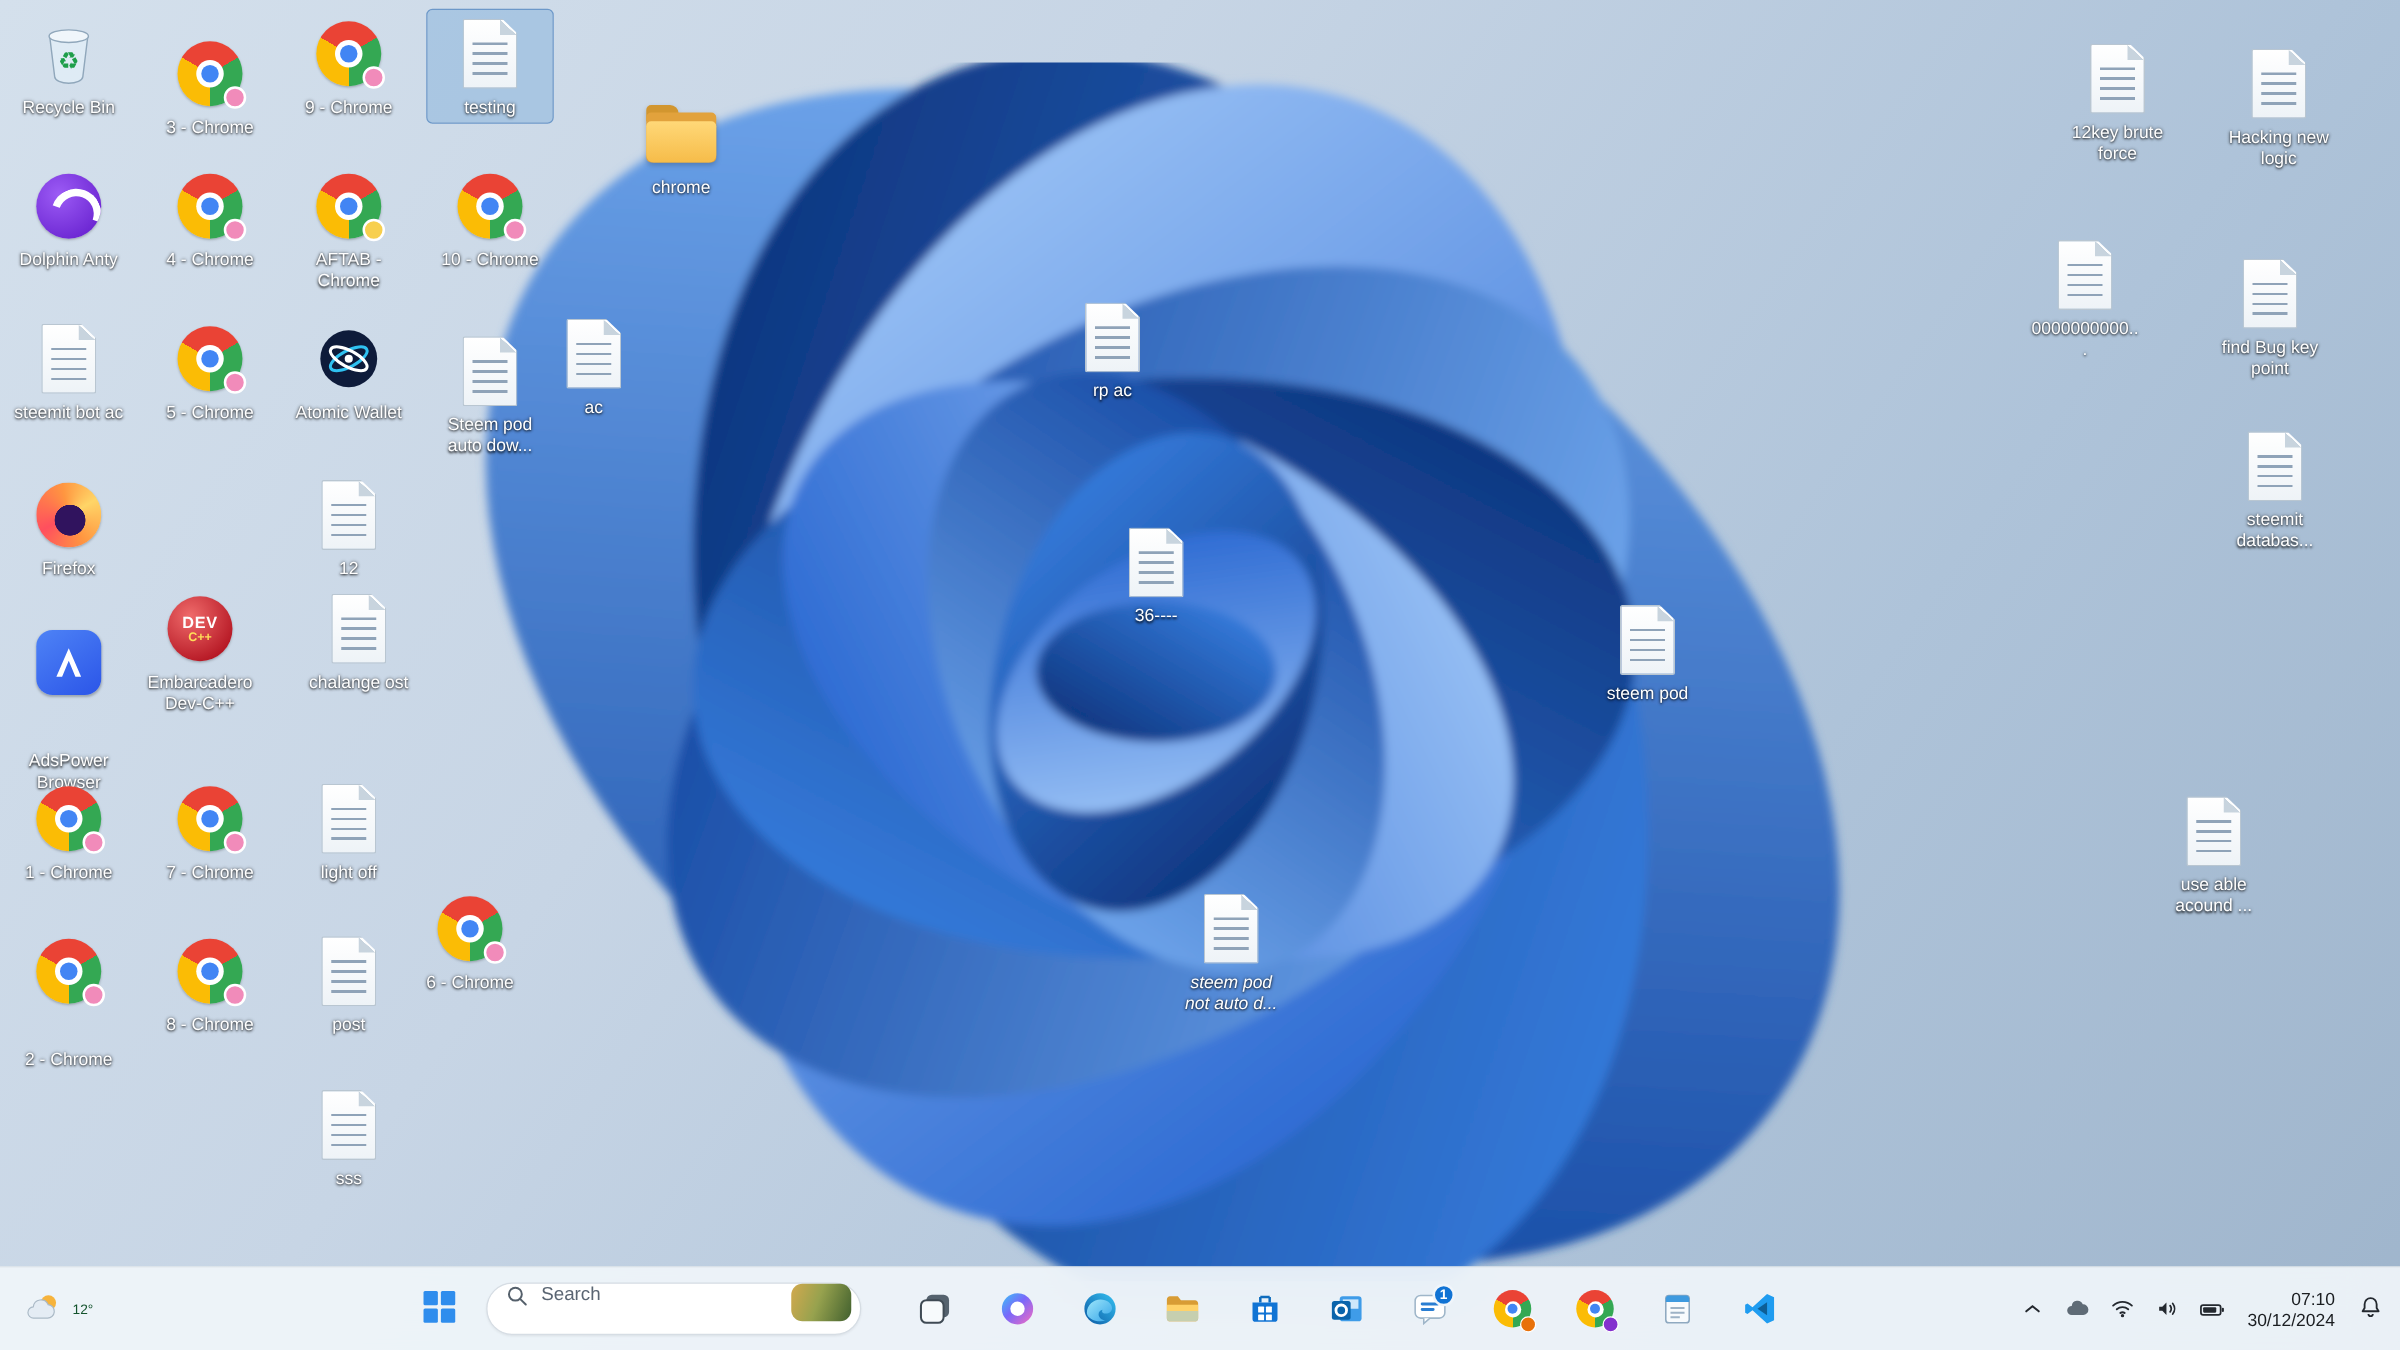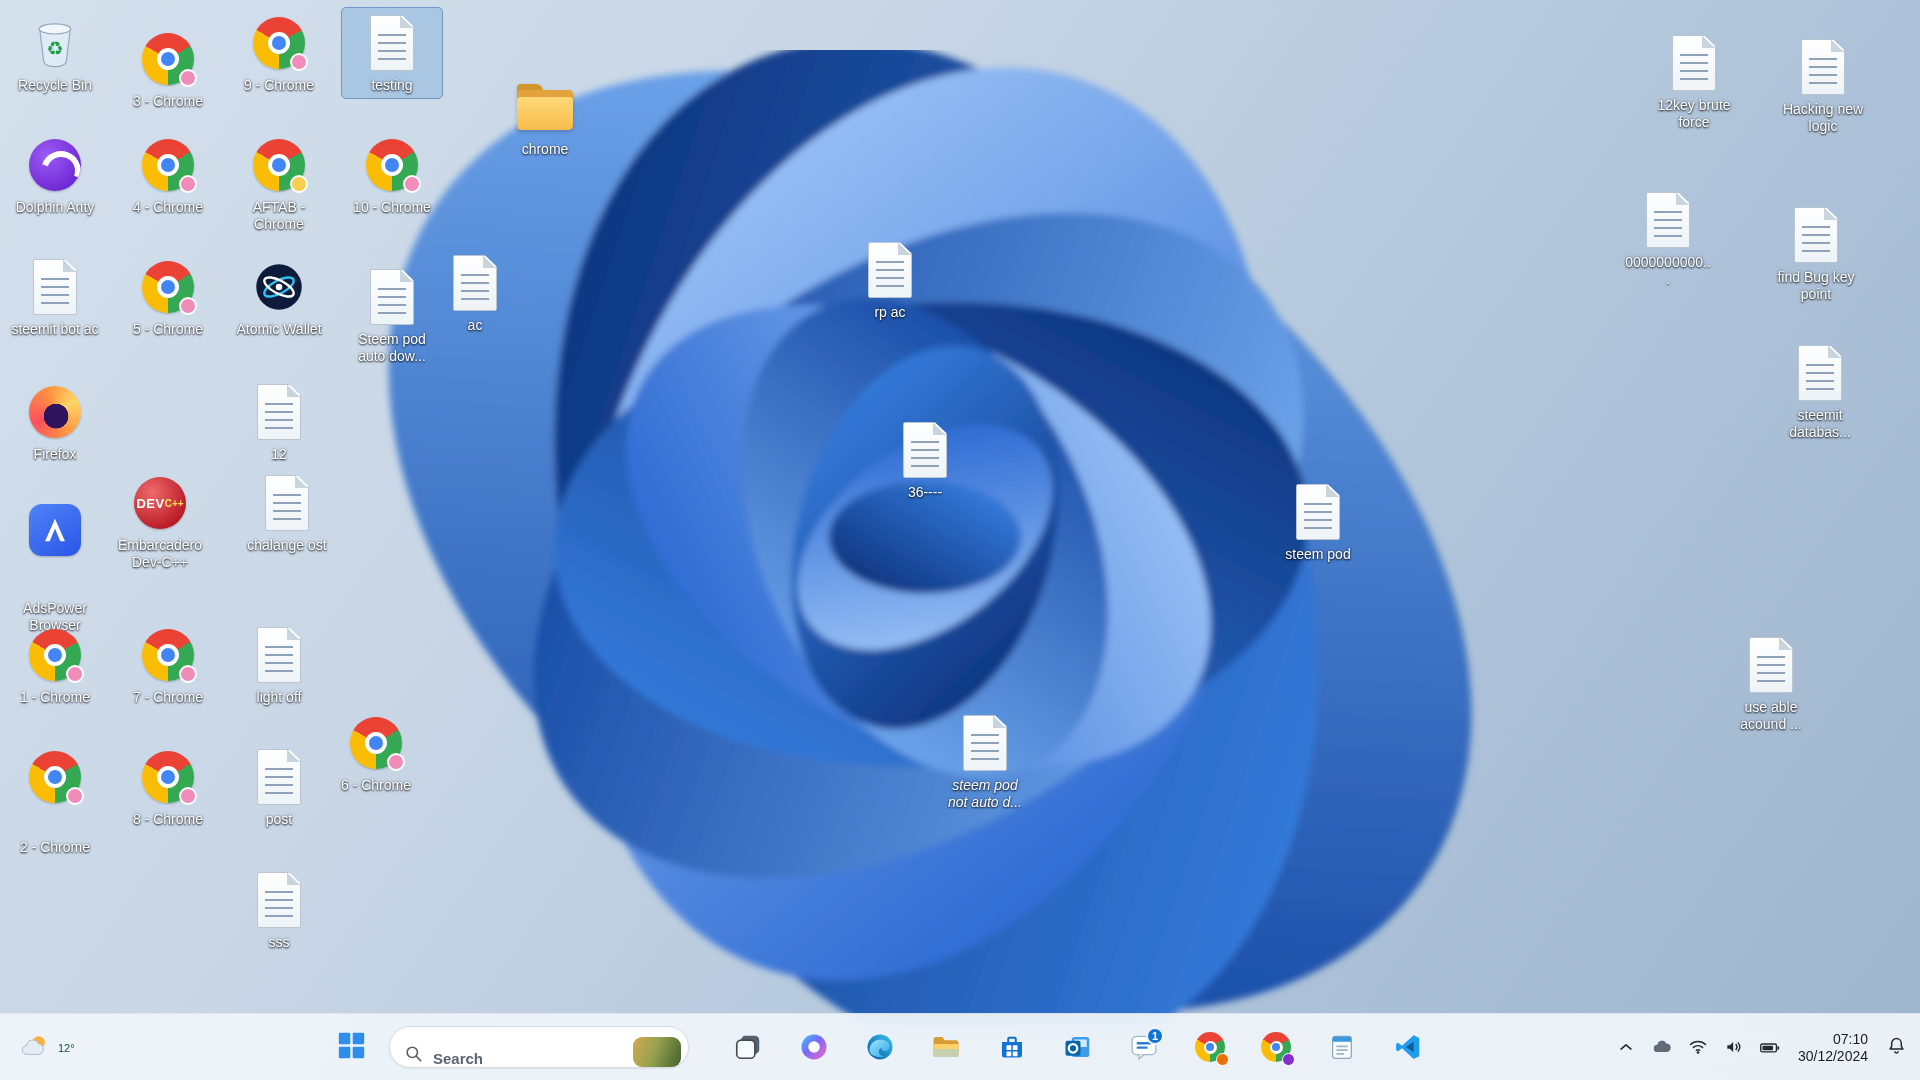--- a/index.html
+++ b/index.html
@@ -71,40 +71,40 @@
   .ic-firefox { width:52px; height:52px; border-radius:50%; box-shadow:0 1px 2px rgba(0,0,0,.25);
     background:
       radial-gradient(circle at 52% 58%, #30135e 0 30%, transparent 31%),
       conic-gradient(from 150deg, #ff9640, #ff4f5e 25%, #ff9640 55%, #ffd567 75%, #ff9640); }
 
   
   .ic-adspower { width:52px; height:52px; border-radius:13px; display:flex; align-items:center; justify-content:center;
     background:linear-gradient(145deg,#4e83f6,#2b55e8); box-shadow:0 1px 2px rgba(0,0,0,.25); }
 
   
-  .ic-devcpp { width:52px; height:52px; border-radius:50%; display:flex; flex-direction:row;
+  .ic-devcpp { width:52px; height:52px; border-radius:50%; display:flex; flex-direction:column;
     align-items:center; justify-content:center; color:#fff;
     background:radial-gradient(circle at 35% 30%,#ef6a6a,#a50010); box-shadow:0 1px 2px rgba(0,0,0,.25); }
   .ic-devcpp b { font-size:13px; letter-spacing:.5px; }
   .ic-devcpp i { font-style:normal; font-weight:bold; font-size:10px; color:#ffde59; }
 
   
   .taskbar { position:absolute; left:0; right:0; bottom:0; height:67px;
     background:rgba(240,245,250,.92); backdrop-filter:blur(18px);
     border-top:1px solid rgba(0,0,0,.05); z-index:10; }
   .tb-weather { position:absolute; left:8px; top:5px; height:57px; display:flex; align-items:center;
     gap:8px; padding:0 12px; border:none; background:transparent; border-radius:6px; }
   .w-temp { font-size:11px; color:#14532d; }
 
   .tb-center { position:absolute; left:327px; top:0; height:100%; display:flex; align-items:center; }
   .tb-btn { width:48px; height:48px; border:none; background:transparent; border-radius:6px;
     display:flex; align-items:center; justify-content:center; }
   .tb-search { width:300px; height:42px; margin-left:14px; background:#ffffff;
-    border:1px solid #d6dde4; border-radius:21px; display:flex; align-items:flex-end;
-    padding:0 7px 0 14px; gap:10px; box-shadow:0 1px 2px rgba(0,0,0,.07);font-weight:bold; }
+    border:1px solid #d6dde4; border-radius:21px; display:flex; align-items:flex-start;
+    padding:0 7px 0 14px; gap:10px; box-shadow:0 1px 2px rgba(0,0,0,.07); }
   .s-text { flex:1; font-size:15px; color:#5a6572; }
   .s-img { width:48px; height:30px; border-radius:9px;
     background:linear-gradient(110deg,#d3a94e 0%,#97a24e 45%,#41602e 100%); }
   .tb-apps { display:flex; margin-left:26px; }
   .tb-app { width:46px; height:48px; margin:0 10px; border:none; background:transparent;
     border-radius:6px; display:flex; align-items:center; justify-content:center; position:relative; }
   .tb-glyph { display:flex; align-items:center; justify-content:center; }
   .app-badge { position:absolute; top:4px; right:3px; min-width:18px; height:18px; border-radius:9px;
     background:#1173d4; color:#fff; font-size:11px; font-weight:bold; display:flex; align-items:center;
     justify-content:center; padding:0 4px; border:2px solid #f0f5fa; }

